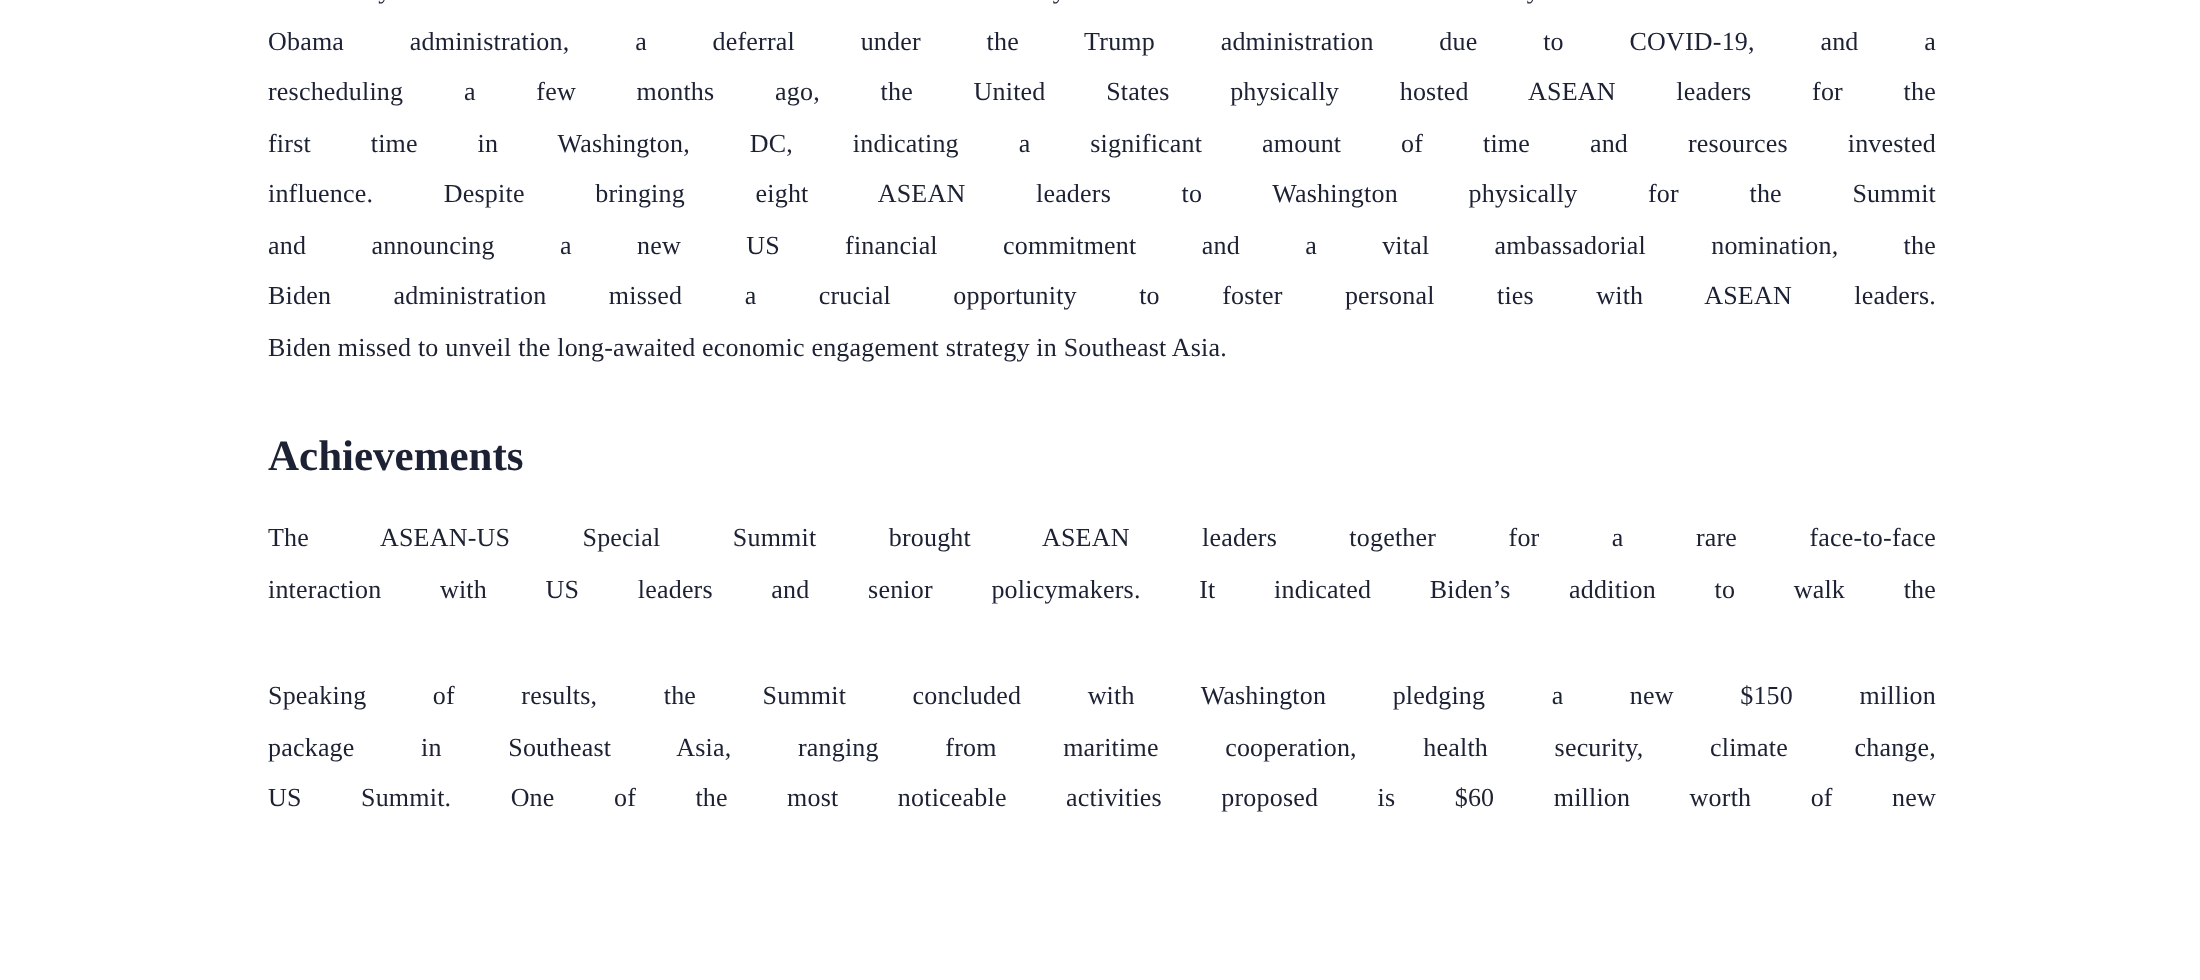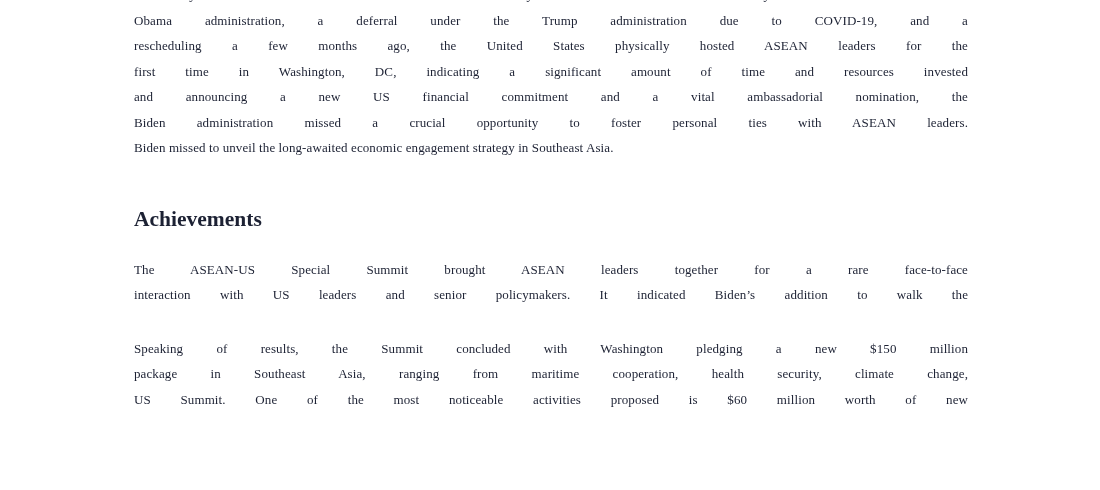--- a/index.html
+++ b/index.html
@@ -32,40 +32,41 @@
     white-space: normal;
     text-align: justify;
     text-align-last: justify;
     letter-spacing: 0.1px;
   }
   .line.last-line {
     text-align: center;
     text-align-last: left;
   }
   .section-heading {
-    margin-top: 44px;
+    margin-top: 28px;
     font-size: 21.5px;
     font-weight: bold;
     line-height: 28px;
     height: 28px;
     text-align: left;
   }
-  .para-2 { margin-top: 24px; }
+  .para-2 { margin-top: 14px; }
   .para-3 { margin-top: 28px; }
 </style>
 </head>
 <body style="background: rgb(255, 255, 255);">
 
 <div class="page-content" style="color: rgb(28, 33, 51);">
 
   <div class="paragraph para-1">
     <div class="line">anniversary of their shared ties. After six years since the 2016 Sunnylands summit under the</div>
     <div class="line">Obama administration, a deferral under the Trump administration due to COVID-19, and a</div>
     <div class="line">rescheduling a few months ago, the United States physically hosted ASEAN leaders for the</div>
     <div class="line">first time in Washington, DC, indicating a significant amount of time and resources invested</div>
+    <div class="line">influence. Despite bringing eight ASEAN leaders to Washington physically for the Summit</div>
     <div class="line">and announcing a new US financial commitment and a vital ambassadorial nomination, the</div>
     <div class="line">Biden administration missed a crucial opportunity to foster personal ties with ASEAN leaders.</div>
     <div class="line last-line">Biden missed to unveil the long-awaited economic engagement strategy in Southeast Asia.</div>
   </div>
 
   <div class="section-heading">Achievements</div>
 
   <div class="paragraph para-2">
     <div class="line">The ASEAN-US Special Summit brought ASEAN leaders together for a rare face-to-face</div>
     <div class="line">interaction with US leaders and senior policymakers. It indicated Biden’s addition to walk the</div>

